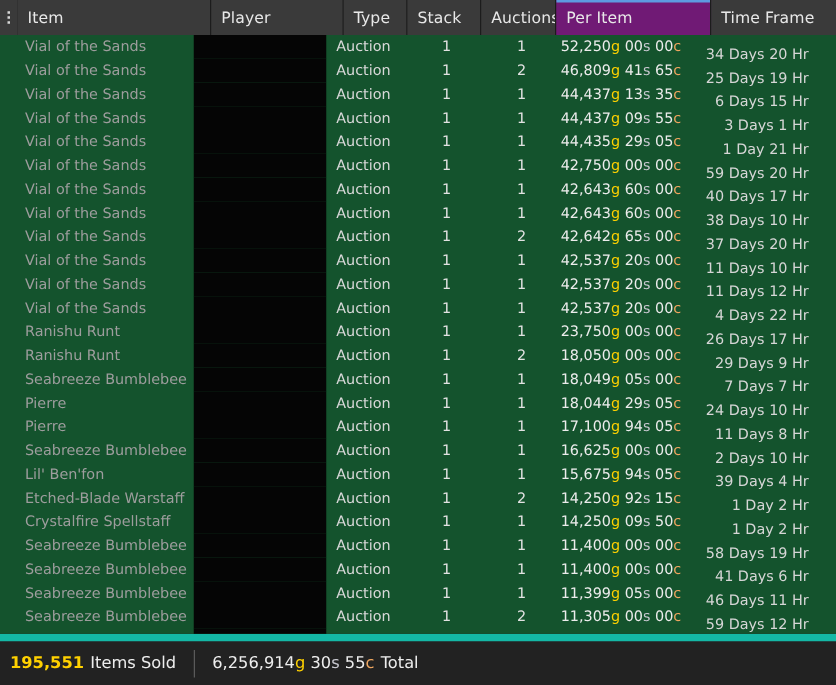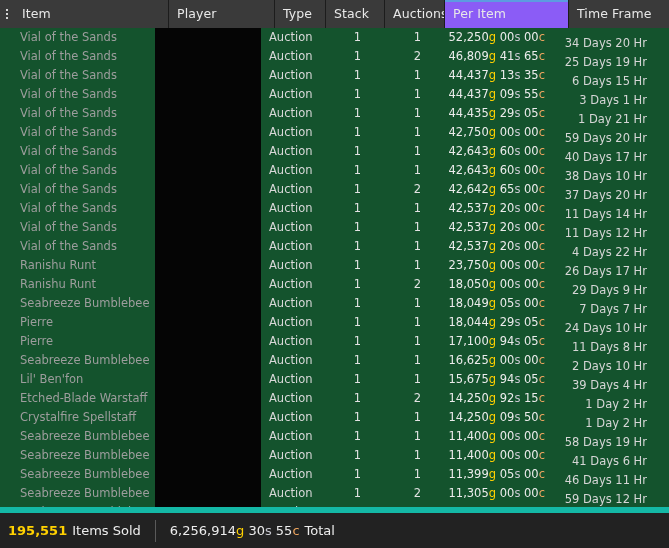--- a/index.html
+++ b/index.html
@@ -58,21 +58,21 @@
     color: #e8e8e8;
     font-size: 12.5px;
     line-height: 28px;
     padding: 0 0 0 8px;
     border-right: 1px solid #1c1c1c;
     white-space: nowrap;
     overflow: hidden;
     letter-spacing: 0.1px;
   }
   .hcell.active {
-    background: #8b5cf6;
+    background: #701a75;
   }
   .hcell.active::before {
     content: "";
     position: absolute;
     left: 0; right: 0; top: 0;
     height: 2px;
     background: #5d9be0;
   }
   .hcell.last { border-right: none; }
 
@@ -257,21 +257,21 @@
         <div class="cell price c-peritem"><span>42,642</span><span class="g">g</span> <span>65</span><span class="s">s</span> <span>00</span><span class="c">c</span></div>
         <div class="cell timeframe c-timeframe">37 Days 20 Hr</div>
       </div>
       <div class="row">
         <div class="cell item c-item q-epic">Vial of the Sands</div>
         <div class="cell player c-player"></div>
         <div class="cell type c-type">Auction</div>
         <div class="cell num c-stack">1</div>
         <div class="cell num c-auctions">1</div>
         <div class="cell price c-peritem"><span>42,537</span><span class="g">g</span> <span>20</span><span class="s">s</span> <span>00</span><span class="c">c</span></div>
-        <div class="cell timeframe c-timeframe">11 Days 14 Hr</div>
+        <div class="cell timeframe c-timeframe">11 Days 10 Hr</div>
       </div>
       <div class="row">
         <div class="cell item c-item q-epic">Vial of the Sands</div>
         <div class="cell player c-player"></div>
         <div class="cell type c-type">Auction</div>
         <div class="cell num c-stack">1</div>
         <div class="cell num c-auctions">1</div>
         <div class="cell price c-peritem"><span>42,537</span><span class="g">g</span> <span>20</span><span class="s">s</span> <span>00</span><span class="c">c</span></div>
         <div class="cell timeframe c-timeframe">11 Days 12 Hr</div>
       </div>

